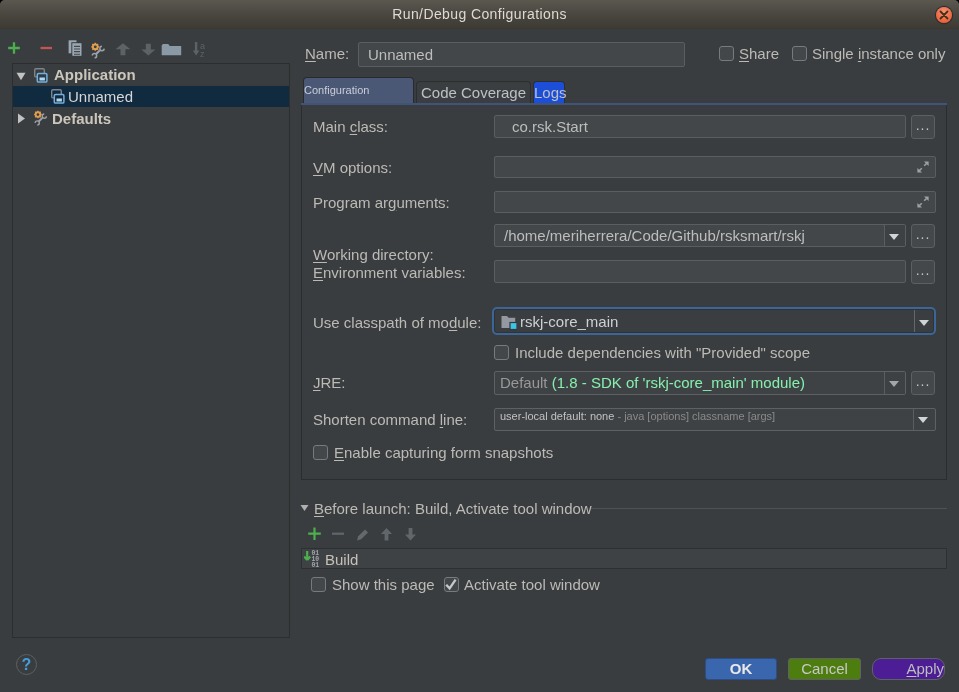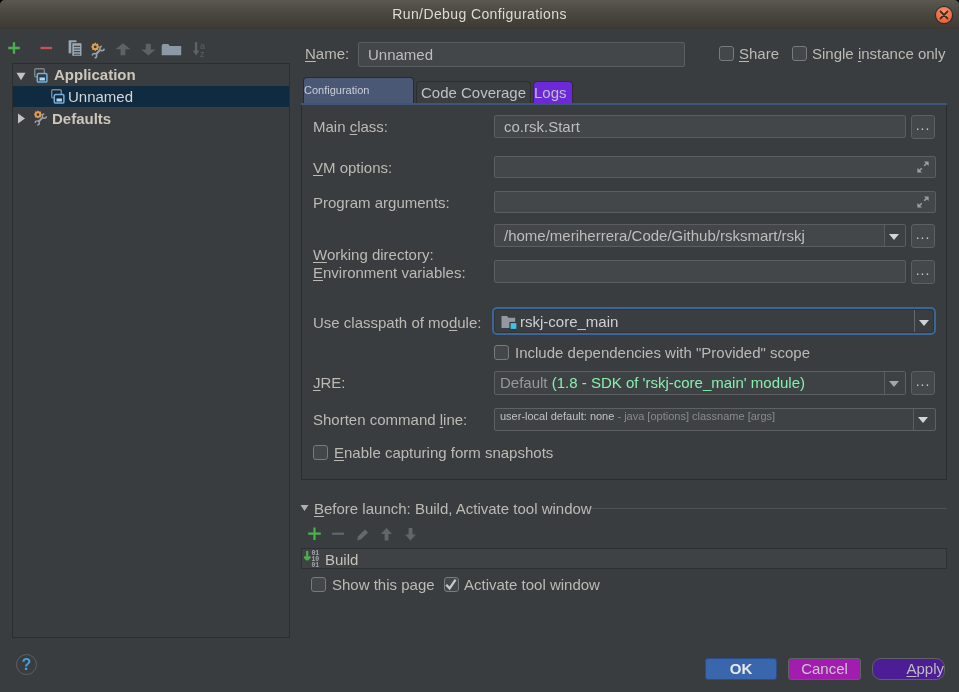--- a/index.html
+++ b/index.html
@@ -108,27 +108,27 @@
 
   <div class="lbl" style="left:305px;top:45px"><u>N</u>ame:</div>
   <div class="fld" style="left:358px;top:42px;width:327px;height:25px;line-height:23px;padding-left:9px">Unnamed</div>
   <div class="cb" style="left:719px;top:46px"></div>
   <div class="lbl" style="left:739px;top:45px"><u>S</u>hare</div>
   <div class="cb" style="left:792px;top:46px"></div>
   <div class="lbl" style="left:812px;top:45px">Single <u>i</u>nstance only</div>
 
   <div class="abs" style="left:303px;top:77px;width:111px;height:27px;background:#4a5876;border:1px solid #282a2c;border-bottom:none;border-radius:4px 4px 0 0;box-sizing:border-box;color:#c9cdd6;font-size:11px;line-height:25px">Configuration</div>
   <div class="abs" style="left:416px;top:81px;width:115px;height:22px;background:#3b3e41;border:1px solid #2c2e30;border-bottom:none;border-radius:4px 4px 0 0;box-sizing:border-box;color:#bdc0c4;font-size:15px;text-align:center;line-height:21px">Code Coverage</div>
-  <div class="abs" style="left:533px;top:81px;width:40px;height:22px;background:#6d28d9;border:1px solid #2c2e30;border-bottom:none;border-radius:4px 4px 0 0;box-sizing:border-box;color:#bdc0c4;font-size:15px;line-height:21px">Logs</div>
+  <div class="abs" style="left:533px;top:81px;width:32px;height:22px;background:#1d4ed8;border:1px solid #2c2e30;border-bottom:none;border-radius:4px 4px 0 0;box-sizing:border-box;color:#bdc0c4;font-size:15px;text-align:center;line-height:21px">Logs</div>
 
   <div class="abs" style="left:301px;top:103px;width:646px;height:2px;background:#405478"></div>
   <div class="abs" style="left:301px;top:105px;width:646px;height:375px;border:1px solid #2a2c2e;border-top:none;box-sizing:border-box"></div>
 
   <div class="lbl" style="left:313px;top:118px">Main <u>c</u>lass:</div>
-  <div class="fld" style="left:494px;top:115px;width:412px;height:23px;line-height:21px;padding-left:9px">co.rsk.Start</div>
+  <div class="fld" style="left:494px;top:115px;width:412px;height:23px;line-height:21px;padding-left:17px">co.rsk.Start</div>
   <div class="btn3" style="left:911px;top:115px;width:24px;height:24px;line-height:18px;font-size:14px;letter-spacing:1px">...</div>
 
   <div class="lbl" style="left:313px;top:159px"><u>V</u>M options:</div>
   <div class="fld" style="left:494px;top:156px;width:442px;height:22px"></div>
   <svg class="abs" style="left:916px;top:160px" width="14" height="14" viewBox="0 0 14 14">
     <path d="M8.2 5.8 L11 3" stroke="#99a1a5" stroke-width="1.6"></path>
     <path d="M12.6 1.4 V6 L8 1.4 Z" fill="#99a1a5"></path>
     <path d="M5.8 8.2 L3 11" stroke="#99a1a5" stroke-width="1.6"></path>
     <path d="M1.4 12.6 V8 L6 12.6 Z" fill="#99a1a5"></path>
   </svg>
@@ -211,16 +211,16 @@
   <div class="cb" style="left:444px;top:577px"></div>
   <svg class="abs" style="left:445px;top:576px" width="13" height="15" viewBox="0 0 13 15">
       <path d="M1.2 8.8 L4.6 12.4 L10.6 3.6" stroke="#c6c9ca" stroke-width="2.3" fill="none"></path>
     </svg>
   <div class="lbl" style="left:464px;top:576px">Activate tool window</div>
 
   <div class="abs" style="left:16px;top:654px;width:21px;height:21px;border:1.5px solid #5d6163;border-radius:50%;box-sizing:border-box"></div>
   <div class="abs" style="left:16px;top:654px;width:21px;height:21px;text-align:center;font-size:16px;font-weight:bold;color:#459eda;line-height:21px">?</div>
 
   <div class="abs" style="left:705px;top:658px;width:72px;height:22px;background:#3a66ae;border:1px solid #2c4d85;border-radius:3px;box-sizing:border-box;color:#e8e8e8;font-size:15px;text-align:center;line-height:20px;font-weight:bold">OK</div>
-  <div class="abs" style="left:788px;top:658px;width:73px;height:22px;background:#a21caf;border:1px solid #5e6265;border-radius:3px;box-sizing:border-box;color:#c9c9c9;font-size:15px;text-align:center;line-height:20px">Cancel</div>
+  <div class="abs" style="left:788px;top:658px;width:73px;height:22px;background:#4d7c0f;border:1px solid #5e6265;border-radius:3px;box-sizing:border-box;color:#c9c9c9;font-size:15px;text-align:center;line-height:20px">Cancel</div>
   <div class="abs" style="left:872px;top:658px;width:73px;height:22px;background:#4c1d95;border:1px solid #5e6265;border-radius:9px;box-sizing:border-box;color:#bdbdbd;font-size:15px;text-align:right;line-height:20px"><u>A</u>pply</div>
 
 </div>
 
 </body></html>

